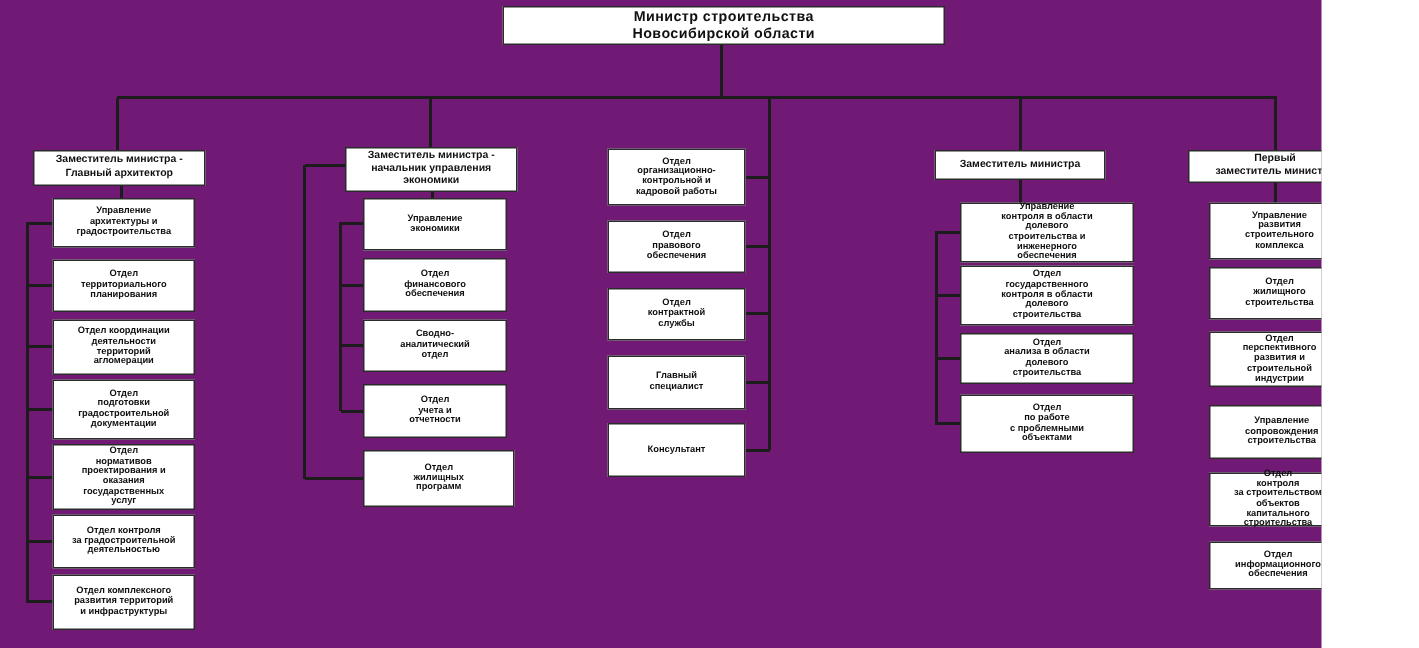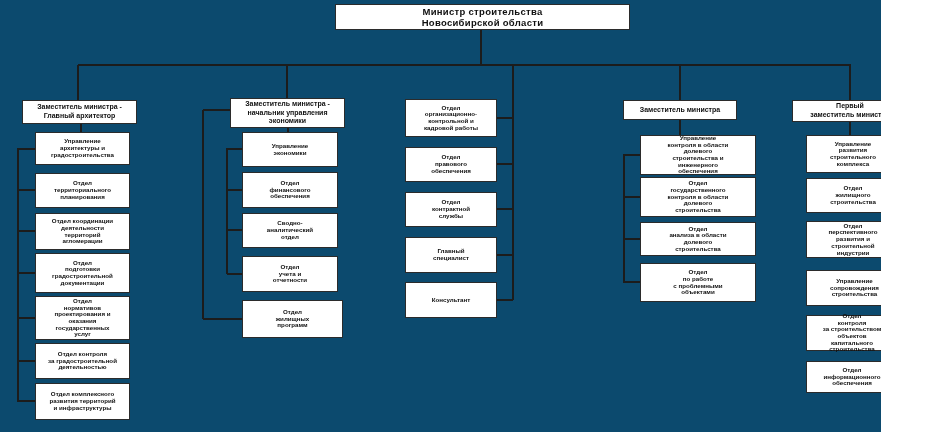--- a/index.html
+++ b/index.html
@@ -1,17 +1,17 @@
 <!DOCTYPE html>
 <html><head>
 <meta charset="utf-8">
 <style>
   html,body{margin:0;padding:0;background:#ffffff;}
   .chart{
-    position:relative;width:881px;height:432px;background:#0c4a6e;
+    position:relative;width:881px;height:432px;background:#701a75;
     font-family:"Liberation Sans",sans-serif;overflow:hidden;
   }
   .lines{position:absolute;left:0;top:0;width:946px;height:432px;}
   .box{
     position:absolute;box-sizing:border-box;
     border:1px solid #2b2b2b;background:#ffffff;
     display:flex;align-items:center;justify-content:center;
     text-align:center;white-space:pre-line;
     font-weight:bold;color:#101010;
   }

